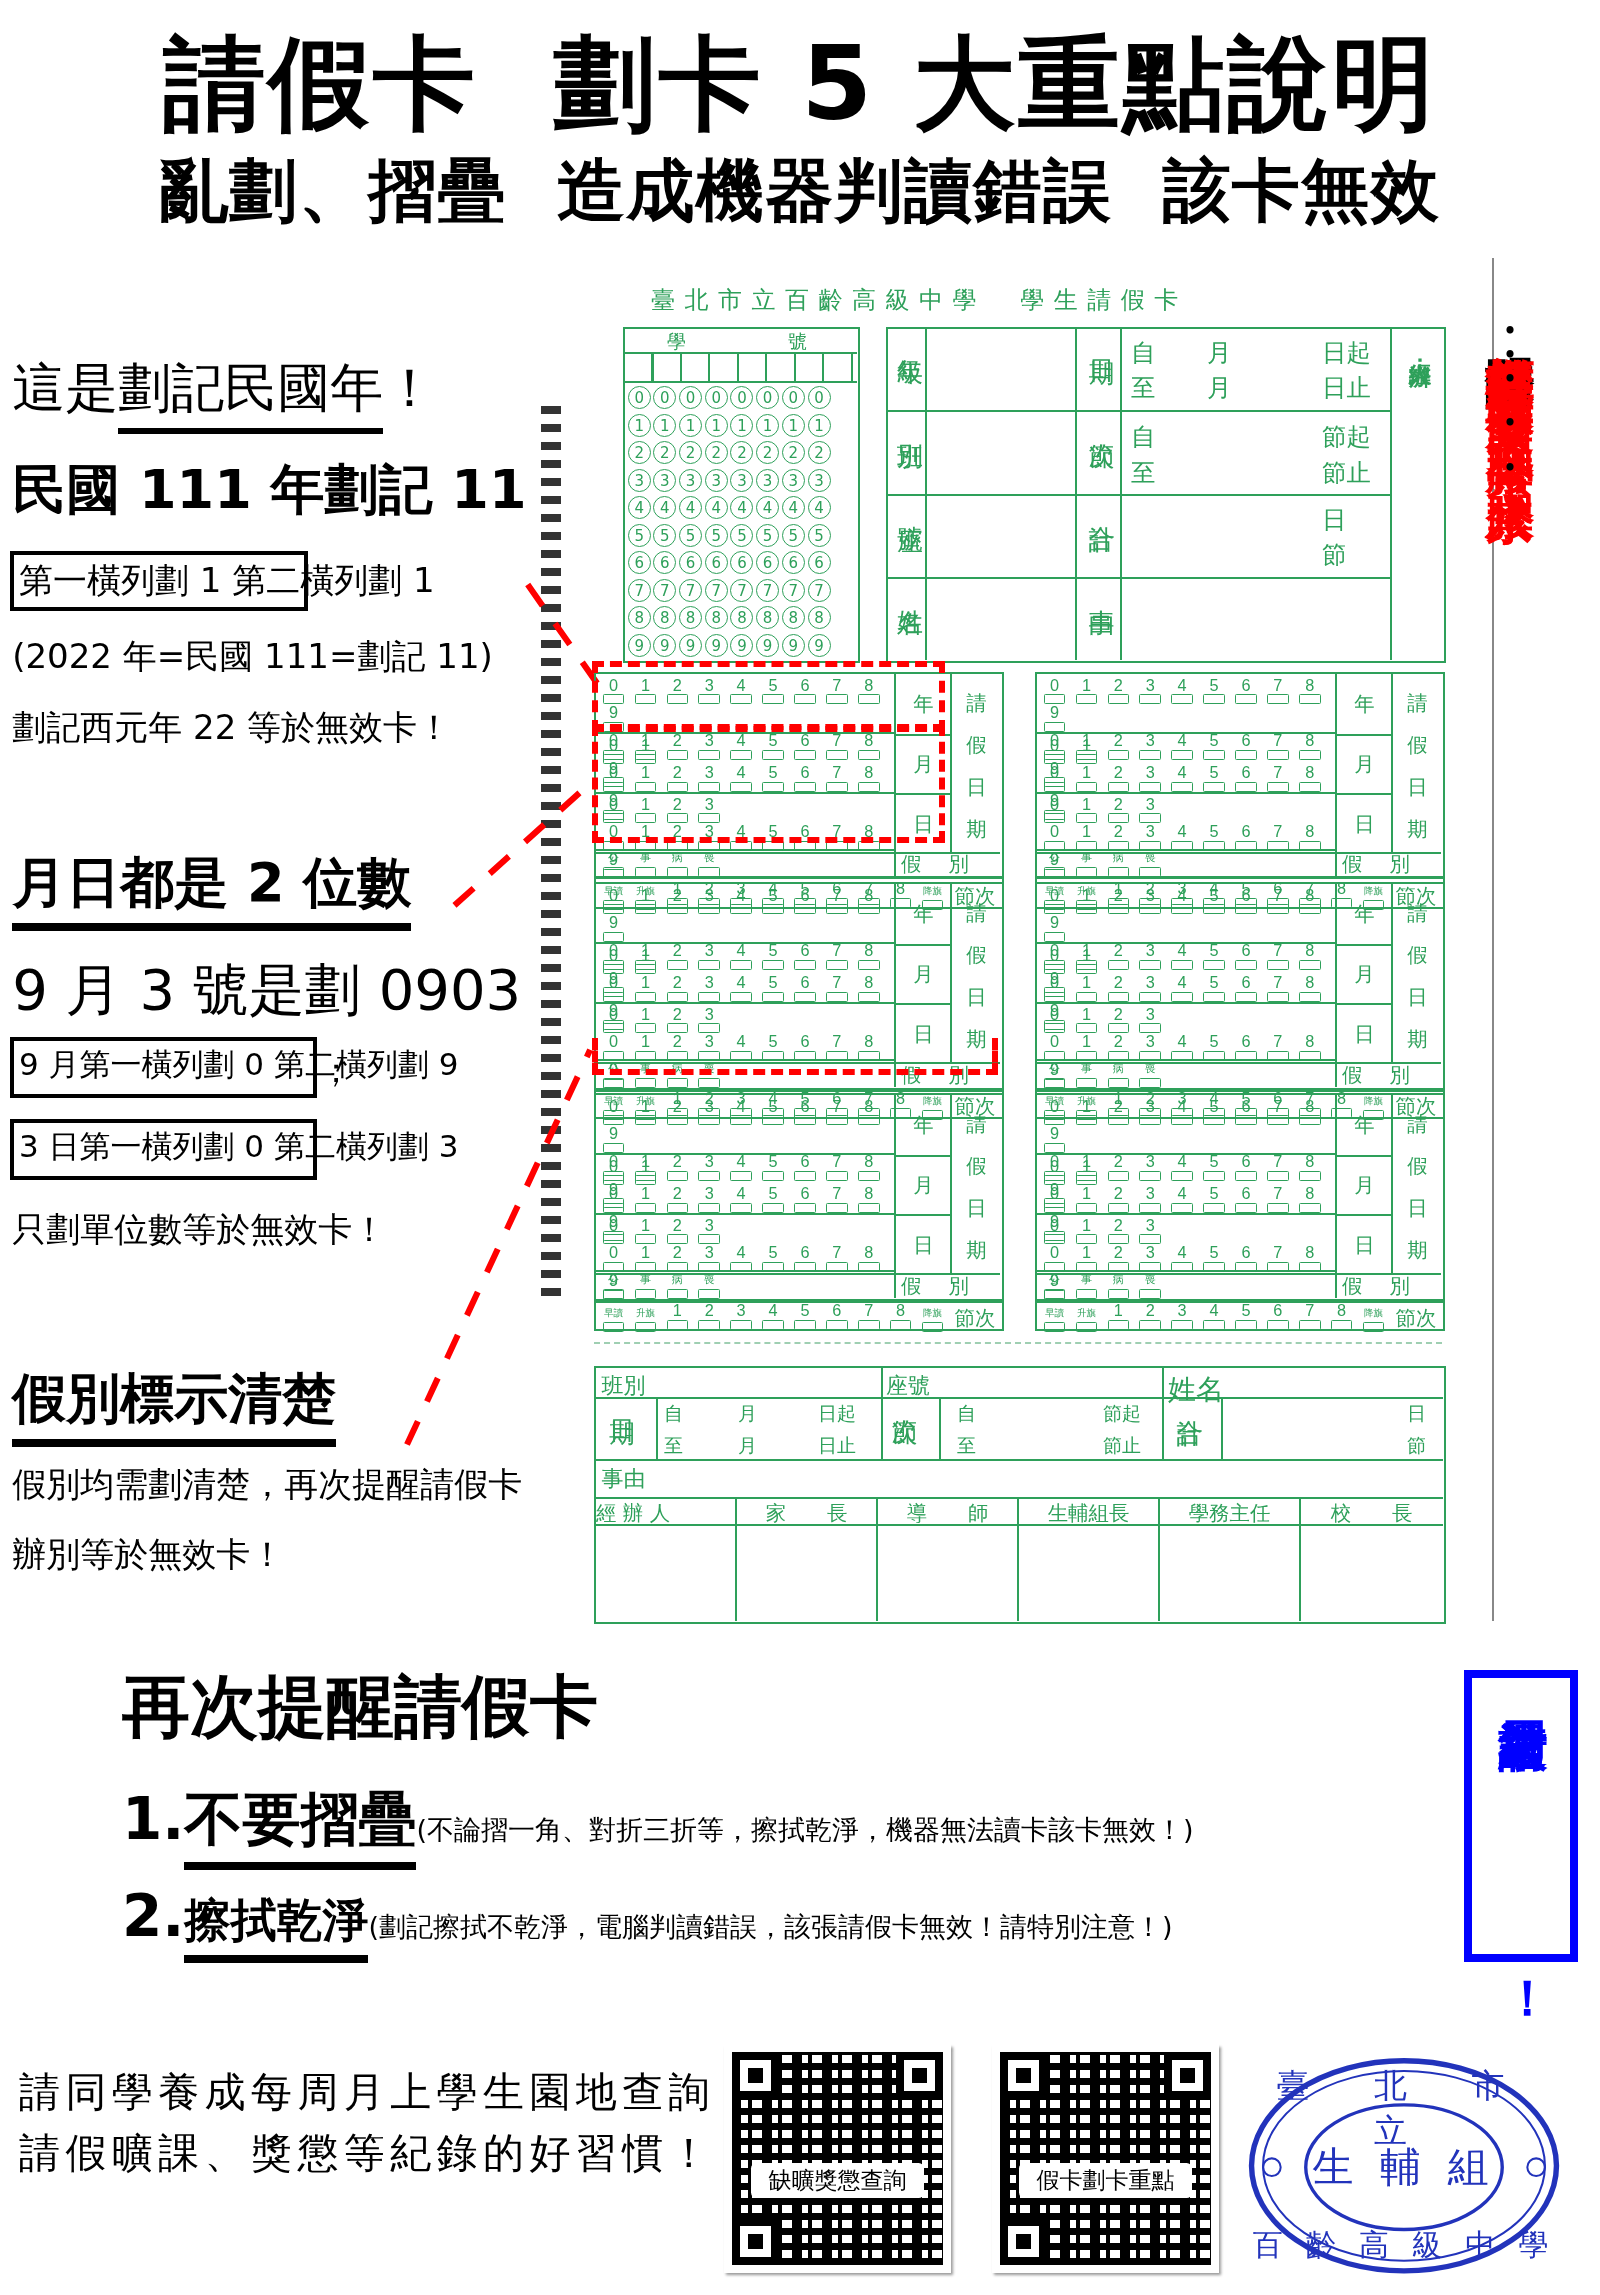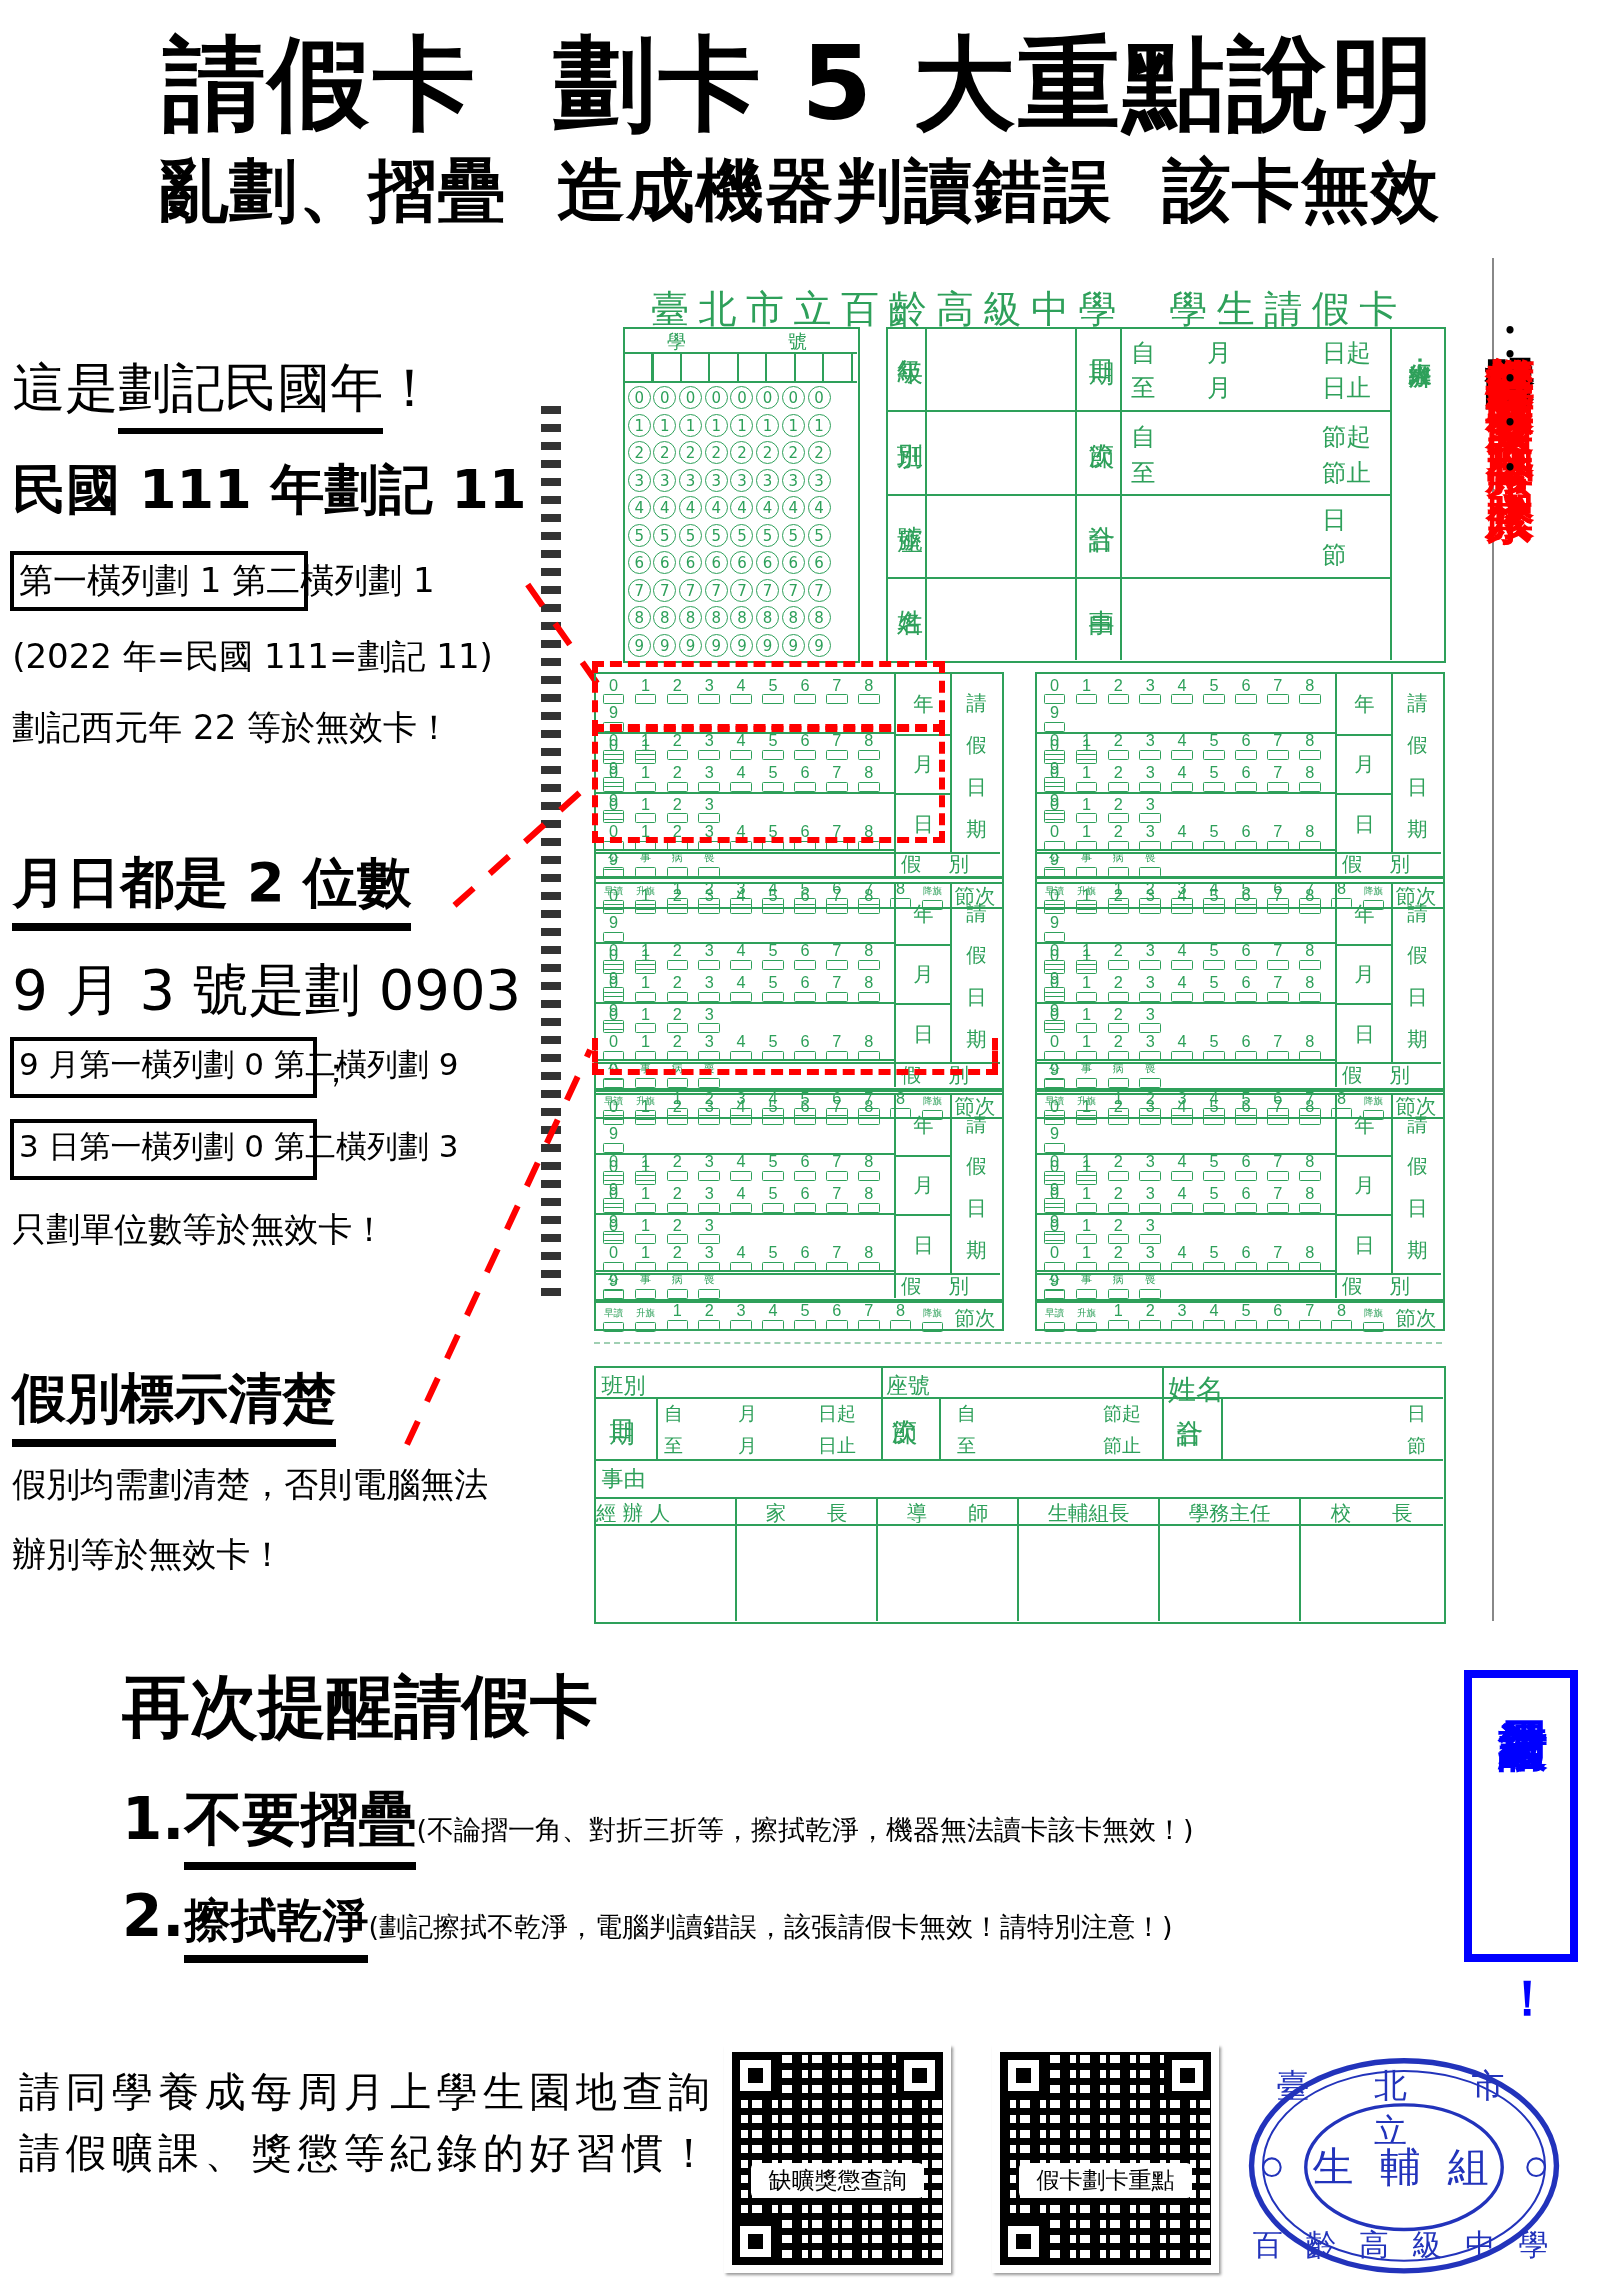--- a/index.html
+++ b/index.html
@@ -61,21 +61,21 @@
 </div>
 <div class="abs ln" style="left:319px;top:1048px;">；</div>
 <div class="abs boxed" style="left:9.5px;top:1119px;width:307px;height:61px;font-size:31px;">
   <span>3 日第一橫列劃 0 第二橫列劃 3</span>
 </div>
 <div class="abs ln" style="left:12.2px;top:1207px;">只劃單位數等於無效卡！</div>
 
 <div class="abs" style="left:12.2px;top:1363px;font-size:54px;font-weight:bold;">
   <span class="ul">假別標示清楚</span>
 </div>
-<div class="abs ln" style="left:12.2px;top:1462px;">假別均需劃清楚，否則電腦無法</div>
+<div class="abs ln" style="left:12.2px;top:1462px;">假別均需劃清楚，再次提醒請假卡</div>
 <div class="abs ln" style="left:12.2px;top:1532px;">辦別等於無效卡！</div>
 
 <div class="abs ring" style="top:406px;">
   <i></i>
     <i></i>
     <i></i>
     <i></i>
     <i></i>
     <i></i>
     <i></i>
@@ -125,21 +125,21 @@
 </div>
 
 <svg class="abs" style="left:0;top:0;" width="1600" height="2295" viewBox="0 0 2359 3384">
   <g stroke="#ff0000" stroke-width="9" stroke-dasharray="38 32" fill="none">
     <line x1="778" y1="862" x2="882" y2="1010"></line>
     <line x1="670" y1="1335" x2="870" y2="1155"></line>
     <line x1="600" y1="2130" x2="870" y2="1548"></line>
   </g>
 </svg>
 
-<div class="abs g" style="left:651px;top:284px;font-size:38px;letter-spacing:9.5px;white-space:pre;">臺北市立百齡高級中學  學生請假卡</div>
+<div class="abs g" style="left:651px;top:284px;font-size:24px;letter-spacing:9.5px;white-space:pre;">臺北市立百齡高級中學  學生請假卡</div>
 
 <div class="abs card" style="left:623px;top:327px;width:237px;height:336px;">
   <div class="abs g" style="left:0;top:0;width:232px;height:23px;border-bottom:2px solid #2ea05a;font-size:19px;">
     <span class="abs" style="left:42px;top:0;">學</span>
     <span class="abs" style="left:163px;top:0;">號</span>
   </div>
   <div class="abs" style="left:0;top:25px;width:232px;height:27px;border-bottom:2px solid #2ea05a;background:repeating-linear-gradient(90deg,transparent 0 26.5px,#2ea05a 26.5px 28.5px);"></div>
   <div class="abs g" id="sid-grid" style="left:2.7px;top:57px;width:231px;font-size:15px;">
       <div style="height:27.5px;display:flex;">
         <span style="display:inline-block;width:23px;height:23px;margin:0 2.7px 0 0;border:1.4px solid #2ea05a;border-radius:50%;text-align:center;line-height:23px;font-size:15px;color:#2ea05a;box-sizing:border-box;">0</span>

